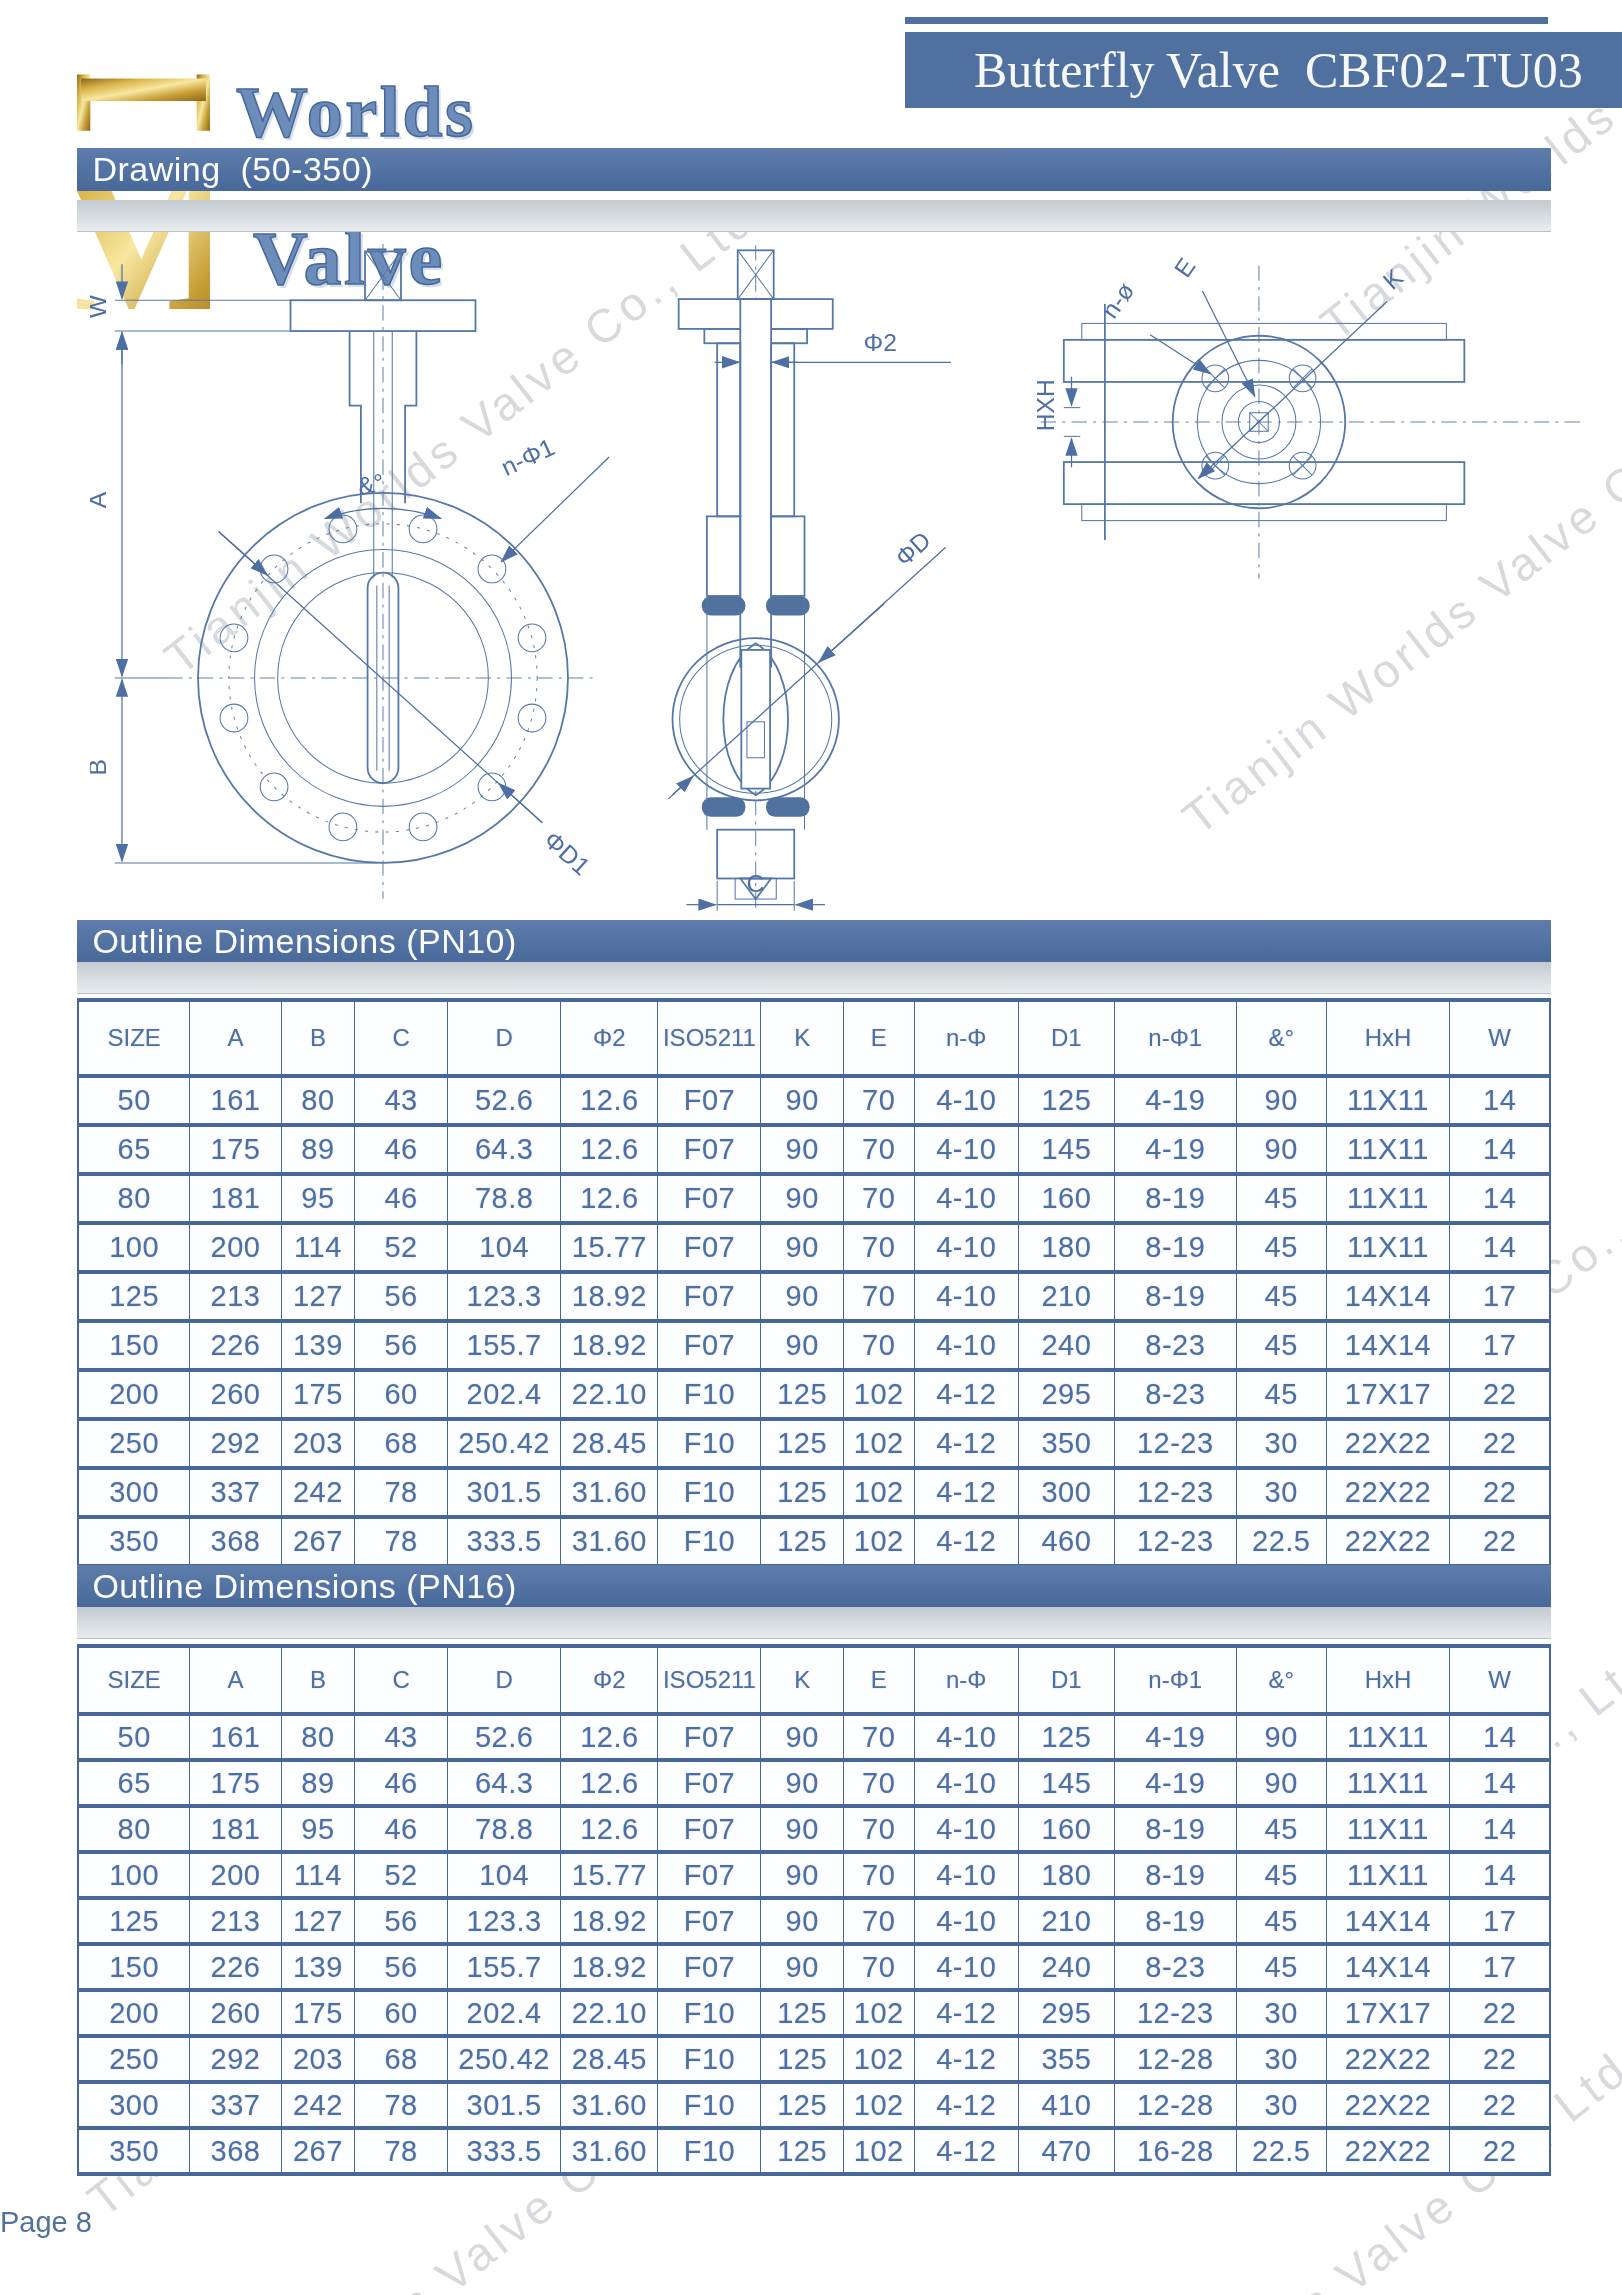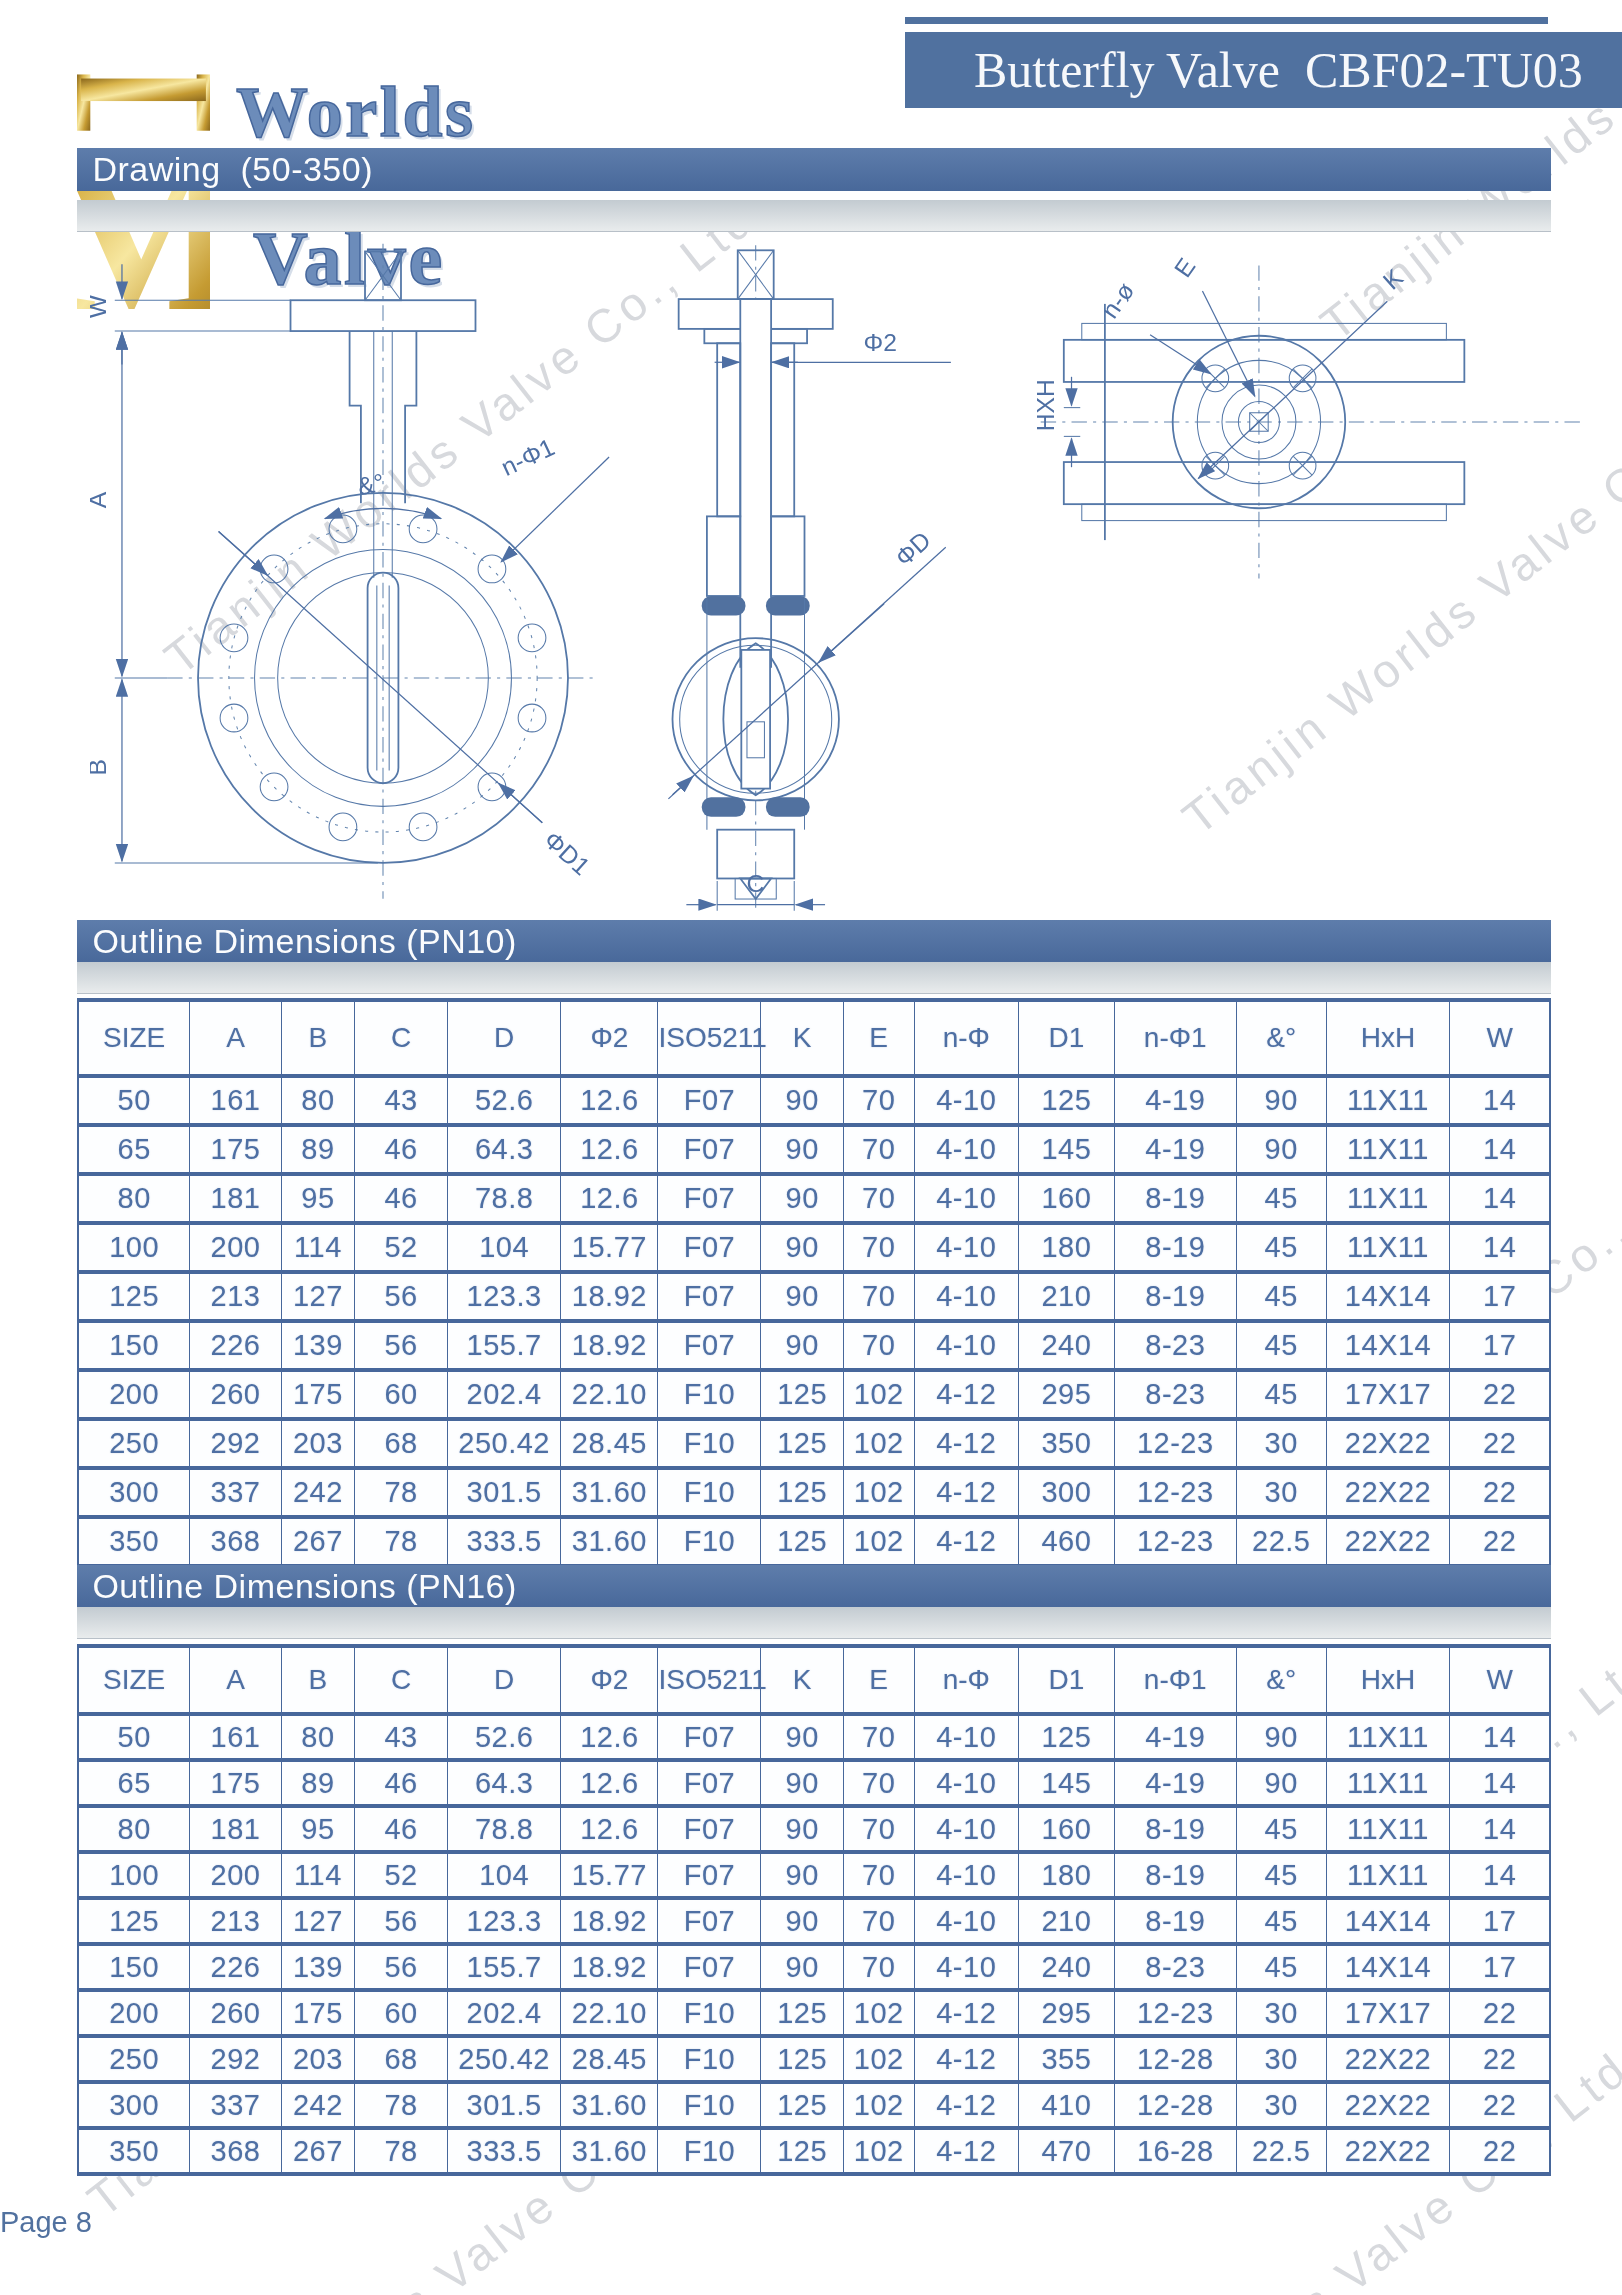--- a/index.html
+++ b/index.html
@@ -25,21 +25,21 @@
       background:linear-gradient(#60809。,#48689a);
       background:linear-gradient(#5e7dab,#48689a);
       color:#fbfcfd;font-size:34px;line-height:43px;padding-left:15.4px;box-sizing:border-box;
       letter-spacing:0.5px;white-space:pre;}
   .bar-sub{position:absolute;left:77px;width:1474px;height:32px;
       background:linear-gradient(#c3cbd1,#e9eced);border-bottom:1.5px solid #b8c0c8;box-sizing:border-box;}
   
   table.dims{position:absolute;left:77px;width:1474px;border-collapse:collapse;table-layout:fixed;
       background:#fdfeff;color:#4e6fa3;text-align:center;
       border:2.1px solid #47679b;border-top:4.6px solid #47679b;border-bottom:4.6px solid #47679b;}
-  table.dims th{font-weight:normal;font-size:28px;border-left:1.5px solid #47679b;border-right:1.5px solid #47679b;
+  table.dims th{font-weight:normal;font-size:24px;border-left:1.5px solid #47679b;border-right:1.5px solid #47679b;
       text-shadow:0 0 1.5px rgba(78,111,163,0.35);padding:0;}
   table.dims td{font-size:29px;letter-spacing:0.5px;border-left:1.5px solid #47679b;border-right:1.5px solid #47679b;
       text-shadow:0 0 1.5px rgba(78,111,163,0.35);padding:0;}
   table.dims thead tr{border-bottom:4.6px solid #47679b;}
   table.dims tbody tr{border-bottom:4.1px solid #47679b;}
   table.pn10{top:998px;}  table.pn10 thead tr{height:76px;} table.pn10 tbody tr{height:49px;}
   table.pn16{top:1644px;}  table.pn16 thead tr{height:68px;} table.pn16 tbody tr{height:46px;}
   
   svg.dw{position:absolute;}
   .s{stroke:#5578a8;fill:none;stroke-width:3.5;}

